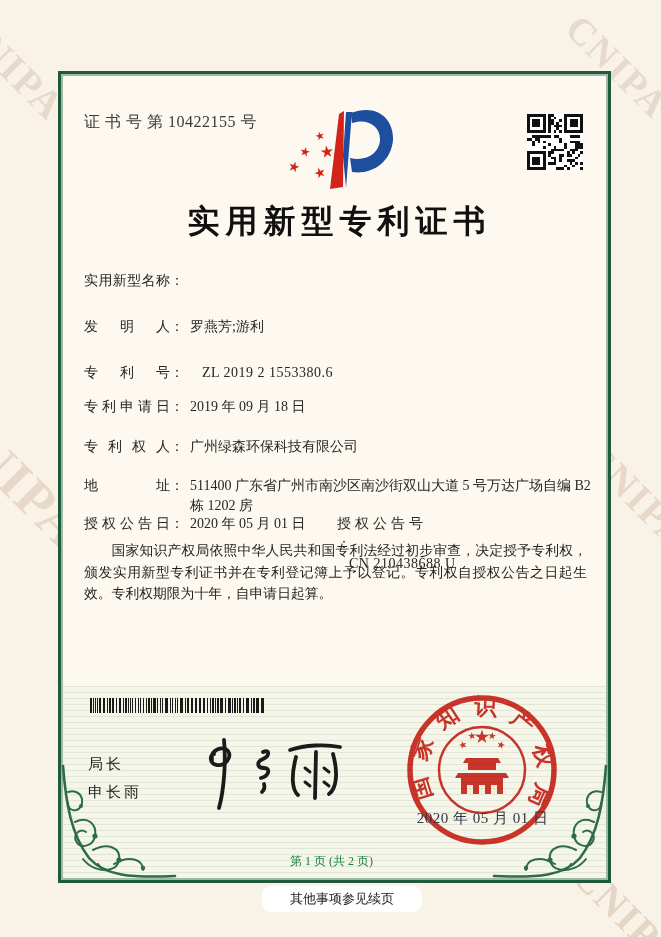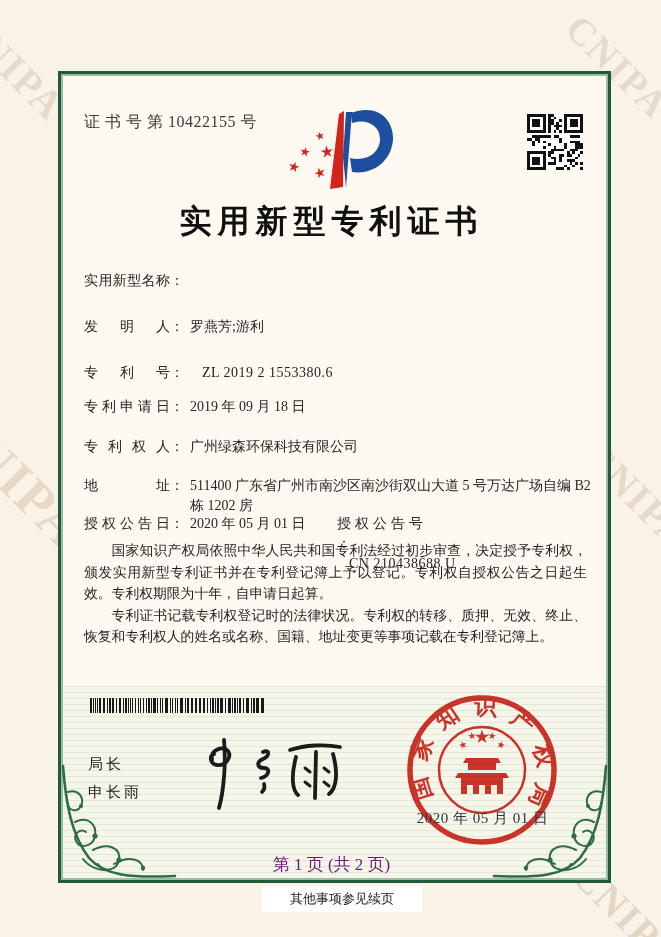--- a/index.html
+++ b/index.html
@@ -15,38 +15,38 @@
   .pattern{position:absolute;left:0;right:0;bottom:0;height:192px;
      background:
        repeating-linear-gradient(180deg, rgba(122,160,125,.25) 0 1px, rgba(236,241,227,.55) 1px 6px);
      opacity:.85;}
   .ornament{position:absolute;bottom:-4px;width:118px;height:118px;}
   .ornament.left{left:-4px;}
   .ornament.right{right:-4px;transform:scaleX(-1);}
   
   .abs{position:absolute;}
   .cert-no{left:84px;top:112px;font-size:16px;color:#3a3a3a;letter-spacing:.5px;}
-  .title{left:58px;top:200px;width:547px;text-align:center;font-size:32px;font-weight:bold;
+  .title{left:66px;top:200px;width:547px;text-align:center;font-size:32px;font-weight:bold;
          letter-spacing:6px;color:#101010;}
   .row{position:absolute;left:84px;display:flex;font-size:14px;color:#262626;line-height:20px;}
   .lbl{display:inline-block;width:86px;text-align:justify;text-align-last:justify;flex:none;}
   .colon{flex:none;margin-right:6px;}
   .val{max-width:415px;}
   .val.mono-sp{letter-spacing:.5px;margin-left:12px;}
   .grant-right{left:337px;flex-direction:column;}
   .paras{left:84px;top:540px;width:503px;font-size:13.8px;line-height:21.5px;
          color:#1f1f1f;text-align:justify;}
   .paras p{margin:0;text-indent:2em;}
   .director{left:88px;font-family:"Liberation Sans","DejaVu Sans",sans-serif;
             font-size:15px;color:#1c1c1c;letter-spacing:3px;text-align:right;}
   .seal-date{left:410px;top:809px;width:145px;text-align:center;font-size:15px;
              color:#2f3545;letter-spacing:.5px;z-index:14;}
-  .page-info{left:58px;top:853px;width:547px;text-align:center;font-size:17px;color:#701a75;z-index:13;}
+  .page-info{left:58px;top:853px;width:547px;text-align:center;font-size:12px;color:#15803d;z-index:13;}
   .note-box{left:262px;top:886px;width:160px;height:26px;line-height:26px;background:#ffffff;
-            text-align:center;font-size:13px;color:#222;}
+            text-align:center;font-size:13px;color:#222;border-radius:9px;}
   .z10{z-index:10;} .z11{z-index:11;} .z12{z-index:12;mix-blend-mode:multiply;}
 </style>
 </head>
 <body>
 
 <span class="wm" style="left:-20px;top:2px;font-size:40px;opacity:.38">CNIPA</span>
 <span class="wm" style="left:588px;top:6px;font-size:38px;opacity:.38">CNIPA</span>
 <span class="wm" style="left:182px;top:122px;font-size:34px;opacity:.28">CNIPA</span>
 <span class="wm" style="left:408px;top:286px;font-size:36px;opacity:.28">CNIPA</span>
 <span class="wm" style="left:-28px;top:392px;font-size:54px;opacity:.4">CNIPA</span>
@@ -264,21 +264,20 @@
     <span class="val">2020 年 05 月 01 日</span>
 </div>
 <div class="row grant-right z10" style="top:514px">
   <span class="lbl">授权公告号</span>
     <span class="colon">：</span>
     <span class="val mono-sp">CN 210438688 U</span>
 </div>
 
 <div class="abs paras z10">
   <p>国家知识产权局依照中华人民共和国专利法经过初步审查，决定授予专利权，颁发实用新型专利证书并在专利登记簿上予以登记。专利权自授权公告之日起生效。专利权期限为十年，自申请日起算。</p>
-  <p>专利证书记载专利权登记时的法律状况。专利权的转移、质押、无效、终止、恢复和专利权人的姓名或名称、国籍、地址变更等事项记载在专利登记簿上。</p>
 </div>
 
 <svg class="abs z10" id="barcode-svg" style="left:90px;top:698px" width="177" height="15" viewBox="0 0 177 15" shape-rendering="crispEdges">
     <g fill="#1a1a1a">
       <rect x="0" y="0" width="2" height="15"></rect>
       <rect x="3" y="0" width="1" height="15"></rect>
       <rect x="5" y="0" width="1" height="15"></rect>
       <rect x="7" y="0" width="1" height="15"></rect>
       <rect x="9" y="0" width="2" height="15"></rect>
       <rect x="13" y="0" width="2" height="15"></rect>

